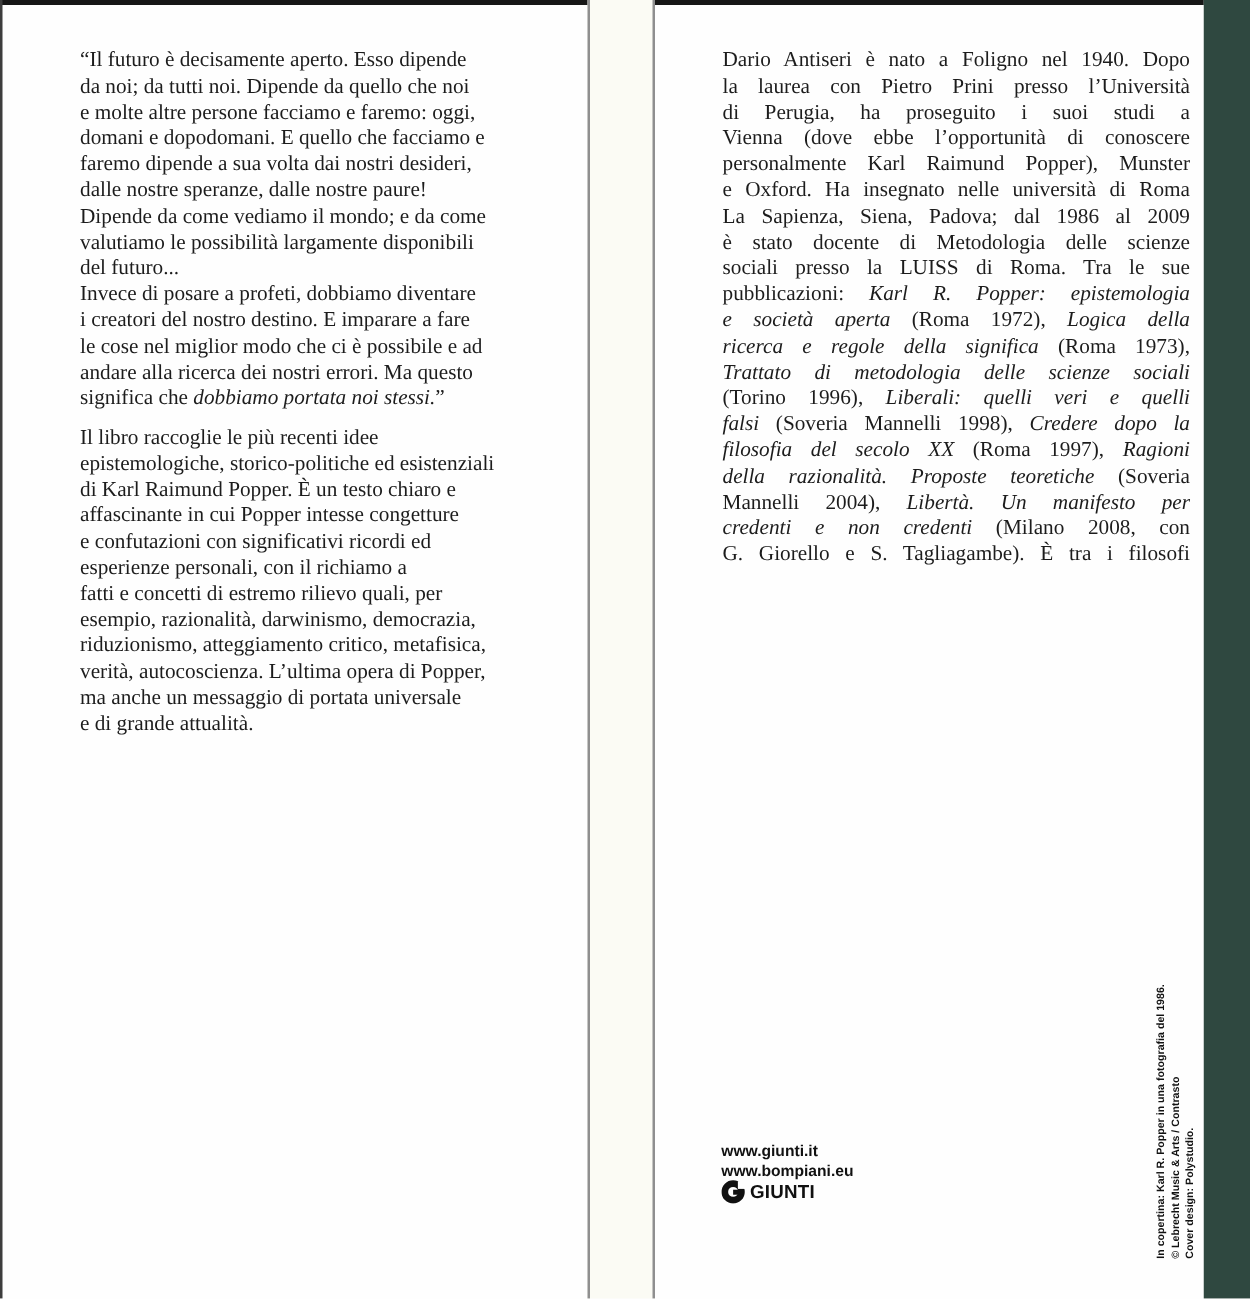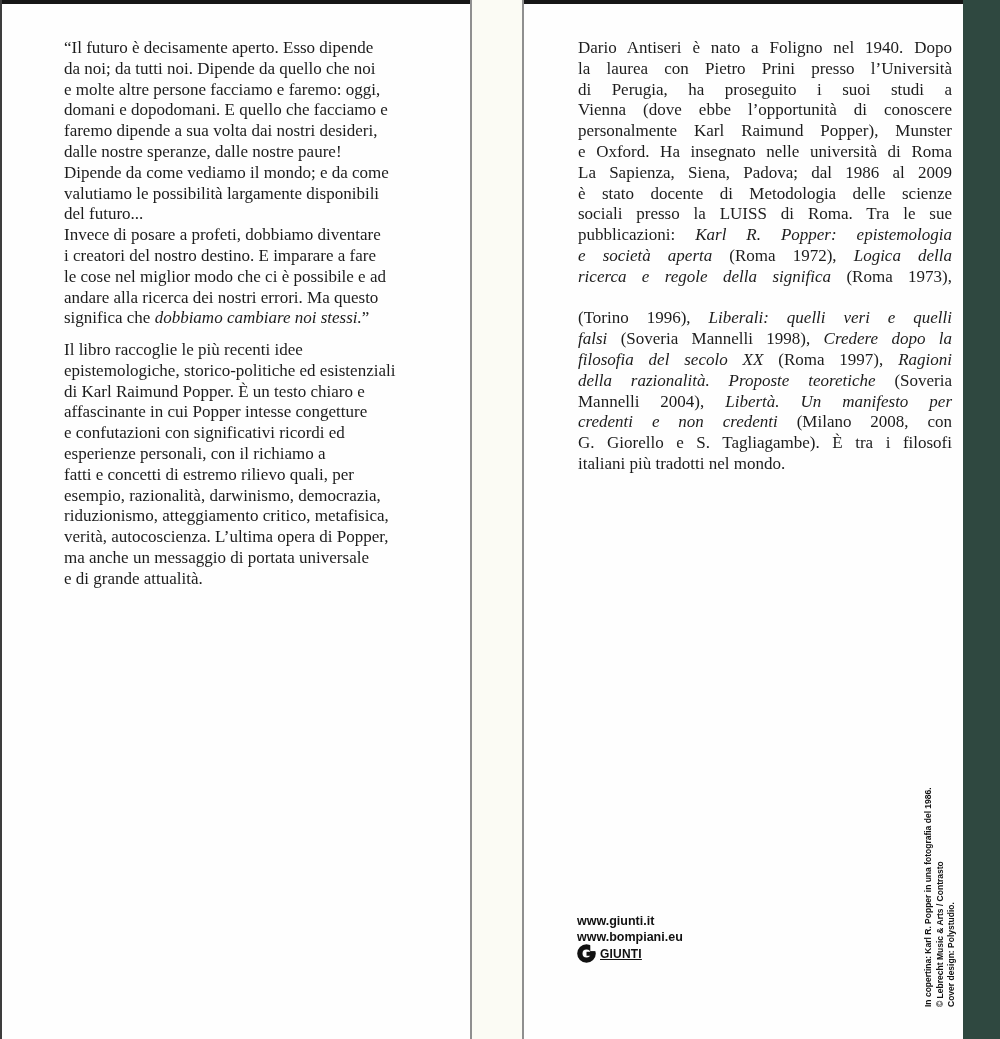--- a/index.html
+++ b/index.html
@@ -29,21 +29,21 @@
     font-size:17px; line-height:20.8px; white-space:pre-line;
     text-align:justify; text-align-last:justify;
   }
   .bio-last { display:block; text-align:left; text-align-last:left; }
   .ital { font-style:italic; }
 
   .logo {
     position:absolute; left:577px; top:944px; display:flex; align-items:center; gap:4px;
     font-family:"Liberation Sans", sans-serif;
   }
-  .logo-text { font-weight:700; font-size:12px; letter-spacing:0.2px; color:#111;text-decoration:underline; }
+  .logo-text { font-weight:700; font-size:15px; letter-spacing:0.2px; color:#111; }
   .urls {
     position:absolute; left:577px; top:913px;
     font-family:"Liberation Sans", sans-serif; font-weight:700;
     font-size:12.5px; line-height:16px; color:#111;
   }
   .credits {
     position:absolute; left:958px; top:972px; width:238px; height:35px;
     transform-origin:0 100%; transform:rotate(-90deg);
     font-family:"Liberation Sans", sans-serif; font-weight:700;
     font-size:8.5px; line-height:11.5px; color:#111; white-space:nowrap;
@@ -63,21 +63,21 @@
 domani e dopodomani. E quello che facciamo e
 faremo dipende a sua volta dai nostri desideri,
 dalle nostre speranze, dalle nostre paure!
 Dipende da come vediamo il mondo; e da come
 valutiamo le possibilità largamente disponibili
 del futuro...
 Invece di posare a profeti, dobbiamo diventare
 i creatori del nostro destino. E imparare a fare
 le cose nel miglior modo che ci è possibile e ad
 andare alla ricerca dei nostri errori. Ma questo
-significa che </span><span class="ital">dobbiamo cambiare noi stessi.</span><span>”</span></div>
+significa che </span><span class="ital">dobbiamo portata noi stessi.</span><span>”</span></div>
 
   <div class="desc">Il libro raccoglie le più recenti idee
 epistemologiche, storico-politiche ed esistenziali
 di Karl Raimund Popper. È un testo chiaro e
 affascinante in cui Popper intesse congetture
 e confutazioni con significativi ricordi ed
 esperienze personali, con il richiamo a
 fatti e concetti di estremo rilievo quali, per
 esempio, razionalità, darwinismo, democrazia,
 riduzionismo, atteggiamento critico, metafisica,
@@ -92,28 +92,28 @@
 di Perugia, ha proseguito i suoi studi a
 Vienna (dove ebbe l’opportunità di conoscere
 personalmente Karl Raimund Popper), Munster
 e Oxford. Ha insegnato nelle università di Roma
 La Sapienza, Siena, Padova; dal 1986 al 2009
 è stato docente di Metodologia delle scienze
 sociali presso la LUISS di Roma. Tra le sue
 pubblicazioni: </span><span class="ital">Karl R. Popper: epistemologia
 e società aperta</span><span> (Roma 1972), </span><span class="ital">Logica della
 ricerca e regole della significa</span><span> (Roma 1973),
-</span><span>
+</span><span class="ital">Trattato di metodologia delle scienze sociali</span><span>
 (Torino 1996), </span><span class="ital">Liberali: quelli veri e quelli
 falsi</span><span> (Soveria Mannelli 1998), </span><span class="ital">Credere dopo la
 filosofia del secolo XX</span><span> (Roma 1997), </span><span class="ital">Ragioni
 della razionalità. Proposte teoretiche</span><span> (Soveria
 Mannelli 2004), </span><span class="ital">Libertà. Un manifesto per
 credenti e non credenti</span><span> (Milano 2008, con
-G. Giorello e S. Tagliagambe). È tra i filosofi</span></span><span class="bio-last">italiani più tradotti nel mondo.</span></div>
+G. Giorello e S. Tagliagambe). È tra i filosofi</span></span></div>
 
   <div class="logo">
     <svg width="19" height="19" viewBox="0 0 20 20">
       <circle cx="10" cy="10" r="7" fill="none" stroke="#111111" stroke-width="5.6"></circle>
       <rect x="14" y="1" width="6" height="6.5" fill="#fefefe"></rect>
       <rect x="10" y="8.2" width="8.6" height="4.2" fill="#111111"></rect>
     </svg>
     <span class="logo-text">GIUNTI</span>
   </div>
 

